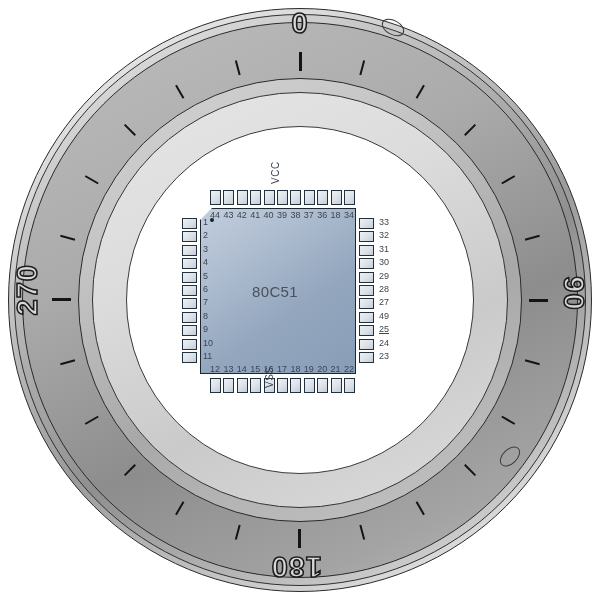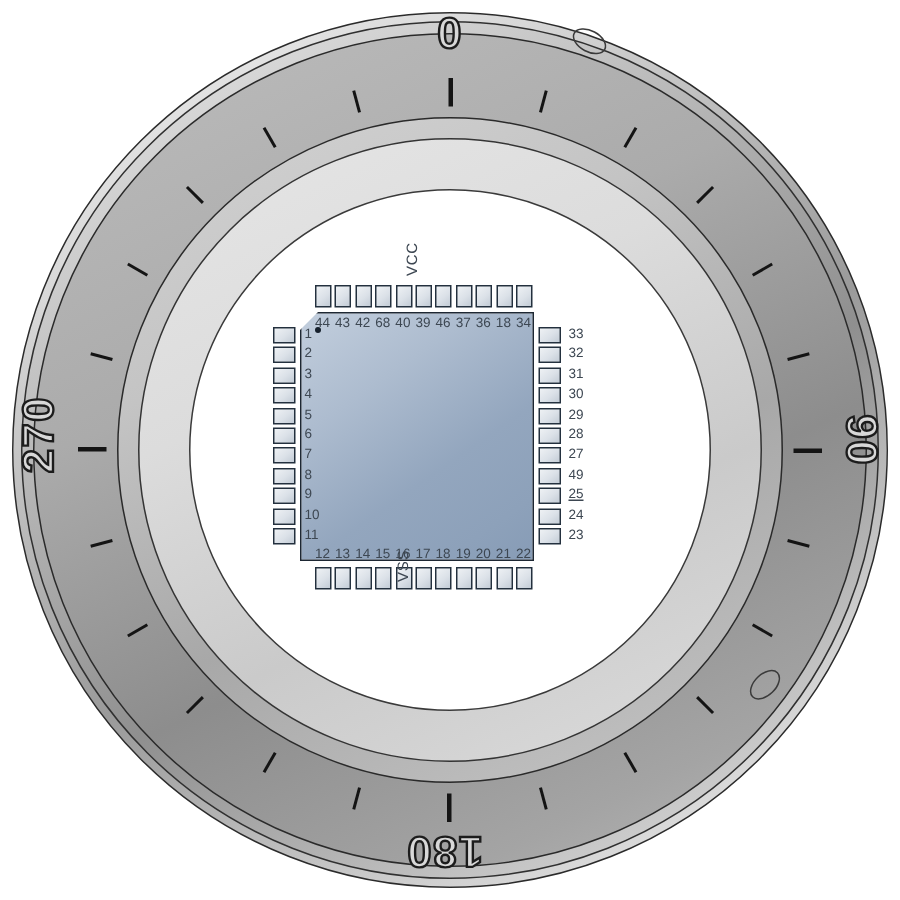--- a/index.html
+++ b/index.html
@@ -261,29 +261,30 @@
         <div class="pad v" style="left: 181px; top: 109px;"></div>
         <div class="pad v" style="left: 181px; top: 122.4px;"></div>
         <div class="pad v" style="left: 181px; top: 135.8px;"></div>
         <div class="pad v" style="left: 181px; top: 149.2px;"></div>
         <div class="pad v" style="left: 181px; top: 162.6px;"></div>
         <div class="pad v" style="left: 181px; top: 176px;"></div>
       </div>
 
     <div id="chip-body"></div>
     <div id="pin1-dot"></div>
+    <div id="chip-label">80C51</div>
 
     <div id="pinnums-top">
         <div class="pnum top" style="left: 31px; top: 34px;">44</div>
         <div class="pnum top" style="left: 44.4px; top: 34px;">43</div>
         <div class="pnum top" style="left: 57.8px; top: 34px;">42</div>
-        <div class="pnum top" style="left: 71.2px; top: 34px;">68</div>
+        <div class="pnum top" style="left: 71.2px; top: 34px;">41</div>
         <div class="pnum top" style="left: 84.6px; top: 34px;">40</div>
         <div class="pnum top" style="left: 98px; top: 34px;">39</div>
-        <div class="pnum top" style="left: 111.4px; top: 34px;">46</div>
+        <div class="pnum top" style="left: 111.4px; top: 34px;">38</div>
         <div class="pnum top" style="left: 124.8px; top: 34px;">37</div>
         <div class="pnum top" style="left: 138.2px; top: 34px;">36</div>
         <div class="pnum top" style="left: 151.6px; top: 34px;">18</div>
         <div class="pnum top" style="left: 165px; top: 34px;">34</div>
       </div>
     <div id="pinnums-bottom">
         <div class="pnum bot" style="left: 31px; top: 188px;">12</div>
         <div class="pnum bot" style="left: 44.4px; top: 188px;">13</div>
         <div class="pnum bot" style="left: 57.8px; top: 188px;">14</div>
         <div class="pnum bot" style="left: 71.2px; top: 188px;">15</div>

